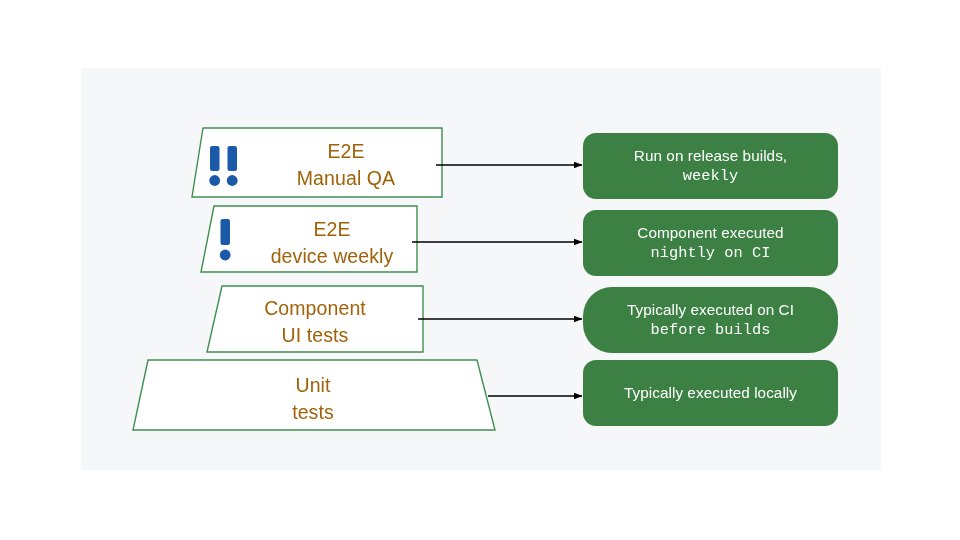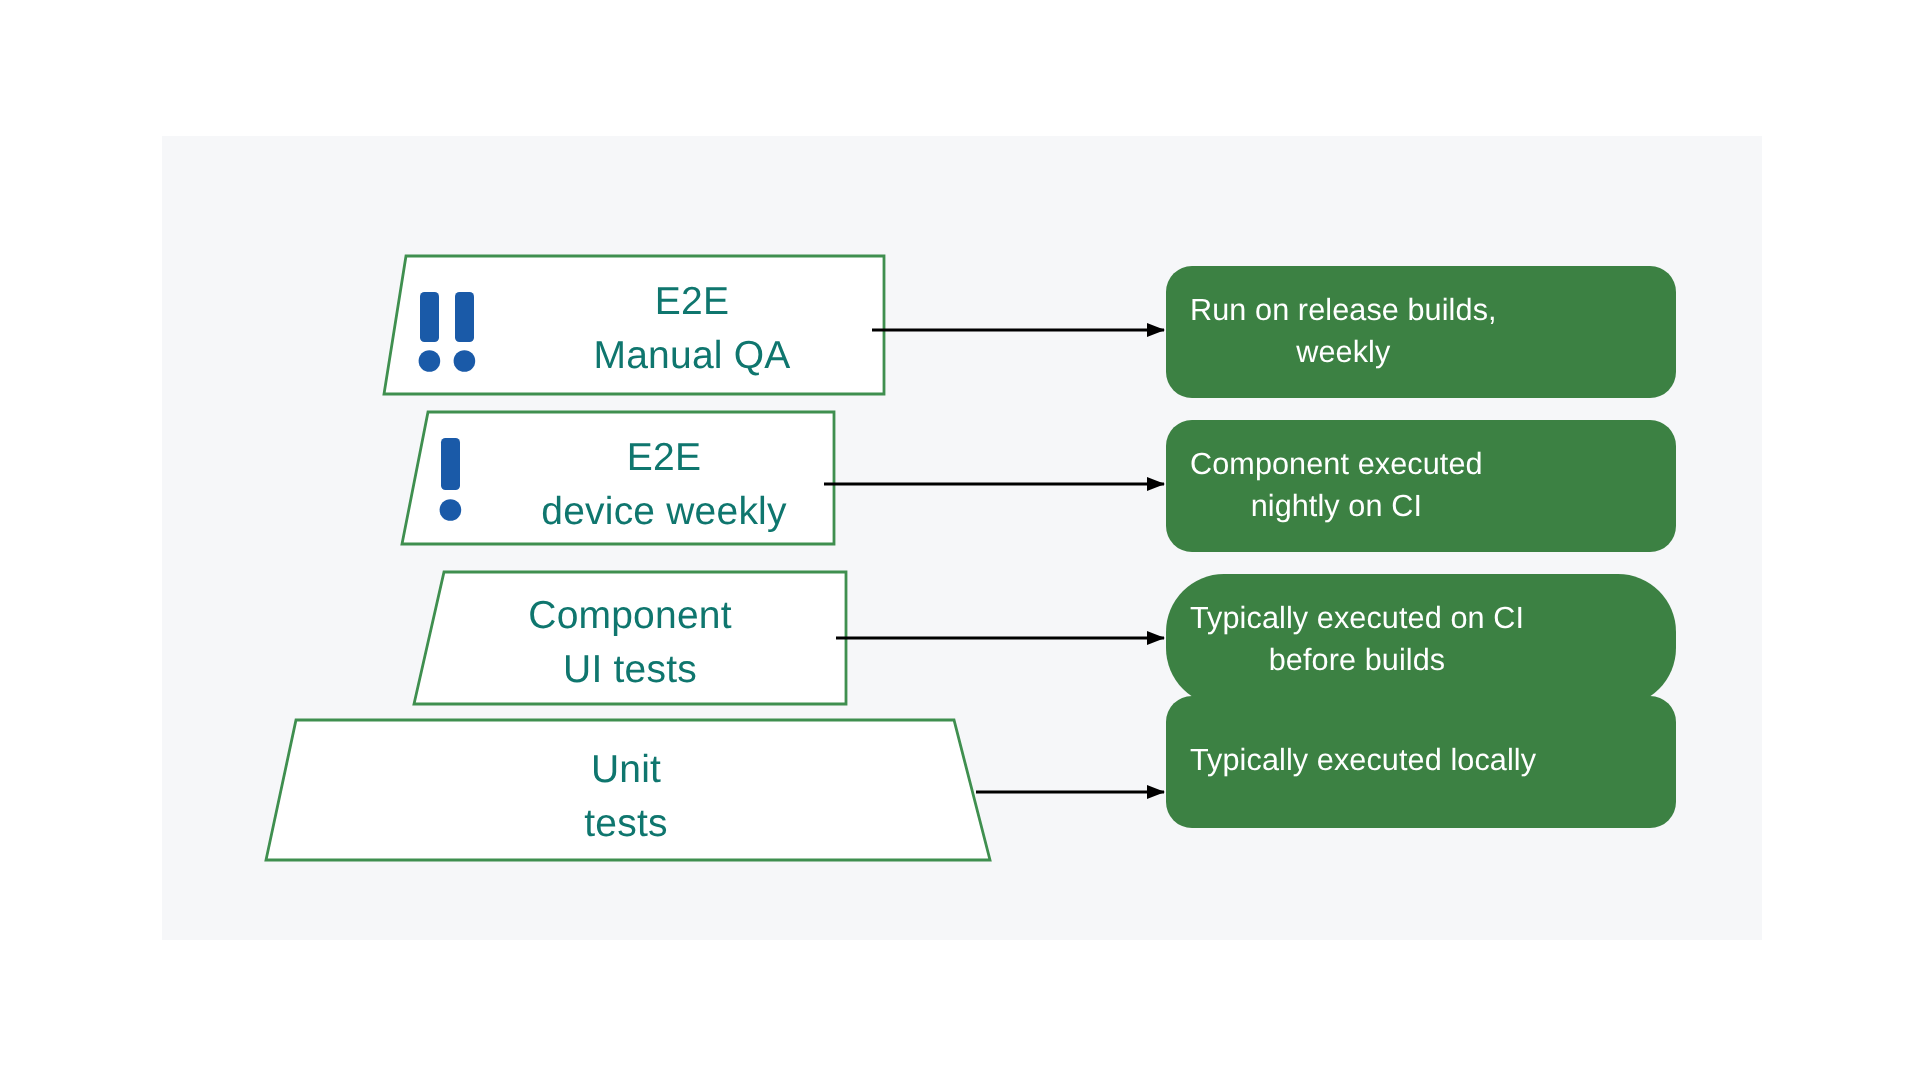--- a/index.html
+++ b/index.html
@@ -30,43 +30,44 @@
   #diagram-svg {
     position: absolute;
     left: 0;
     top: 0;
     width: 960px;
     height: 540px;
   }
   .tier-label {
     position: absolute;
     text-align: center;
-    color: #0f766e;
+    color: #a16207;
     font-size: 19.5px;
     line-height: 1.38;
     letter-spacing: 0.1px;
     white-space: nowrap;
   }
   .note-box {
     position: absolute;
     background: #3c8143;
     border-radius: 13px;
     display: flex;
     align-items: center;
+    justify-content: center;
     box-sizing: border-box;
     padding: 4px 12px;
   }
   .note-text {
     color: #ffffff;
     font-size: 15.3px;
     line-height: 1.4;
     text-align: center;
     letter-spacing: 0.05px;
   }
-  .note-text .l2 { display: block; }
+  .note-text .l2 { display: block; font-family: Liberation Mono, monospace; }
 </style>
 </head>
 <body>
 
 <div id="stage">
 
   <div id="panel"></div>
 
   <svg id="diagram-svg" viewBox="0 0 960 540" xmlns="http://www.w3.org/2000/svg">
     <defs>
@@ -135,19 +136,19 @@
     </div>
   </div>
 
   <div class="note-box" style="left:583px; top:287px; width:255px; height:66px;border-radius:29px;">
     <div class="note-text">
       <span>Typically executed on CI</span>
       <span class="l2">before builds</span>
     </div>
   </div>
 
-  <div class="note-box" style="left:583px; top:348px; width:255px; height:66px;">
+  <div class="note-box" style="left:583px; top:360px; width:255px; height:66px;">
     <div class="note-text">
       <span>Typically executed locally</span>
     </div>
   </div>
 
 </div>
 
 </body></html>

